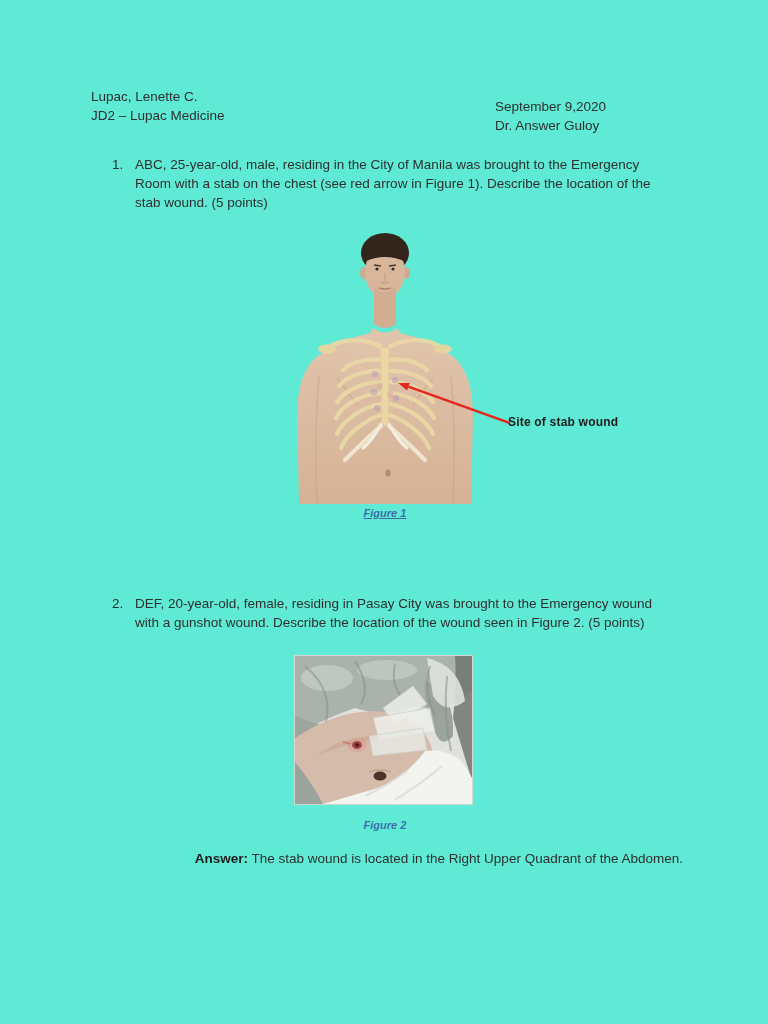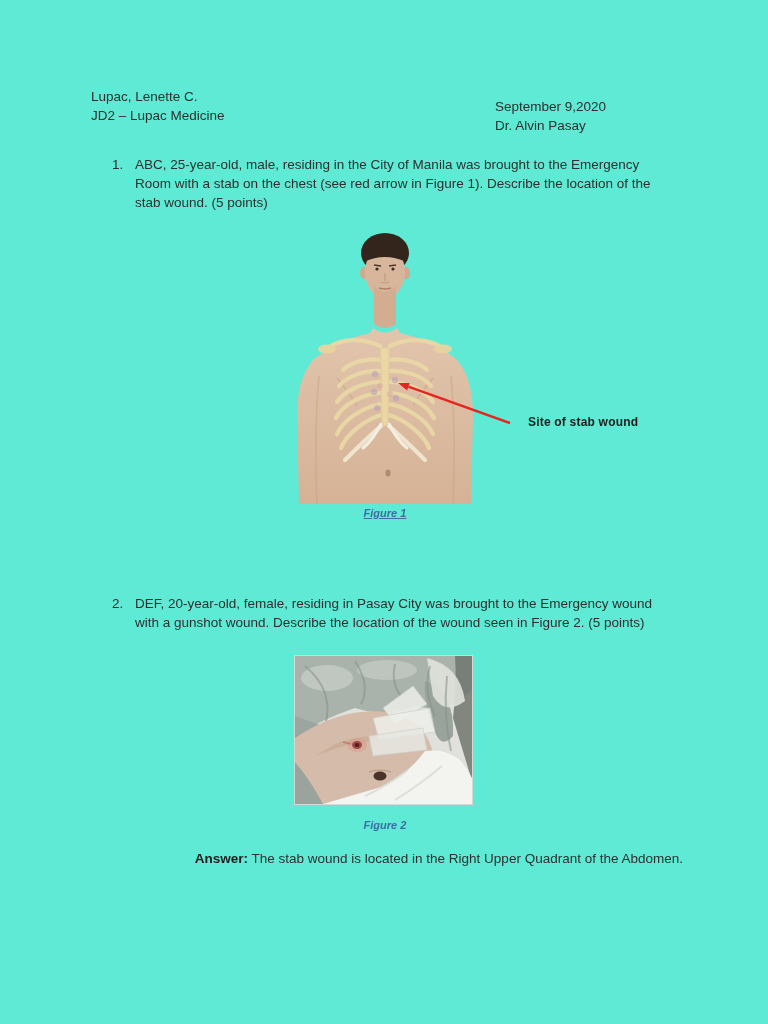--- a/index.html
+++ b/index.html
@@ -19,21 +19,21 @@
   .header-right { left: 495px; top: 97px; }
 
   .question { display: flex; width: 552px; }
   .q-num { width: 23px; flex: 0 0 23px; }
   .q-text { flex: 1; }
   .q1 { left: 112px; top: 155px; }
   .q2 { left: 112px; top: 594px; }
 
   .figure1-wrap { left: 285px; top: 226px; width: 375px; height: 278px; }
   .stab-label {
-    position: absolute; left: 243px; top: 189px;
+    position: absolute; left: 223px; top: 189px;
     font-size: 12px; font-weight: bold; color: #1c1c1c;
     white-space: nowrap; letter-spacing: 0.2px;
   }
   .fig-caption {
     width: 200px; text-align: center;
     font-size: 11px; font-weight: bold; font-style: italic;
     color: #3e6ca9;
   }
   .caption1 { left: 285px; top: 507px; text-decoration: underline; }
   .caption2 { left: 285px; top: 819px; }
@@ -51,21 +51,21 @@
 <body>
 
 <div class="page">
 
   <div class="abs header-left txt">
     <div>Lupac, Lenette C.</div>
     <div>JD2 – Lupac Medicine</div>
   </div>
   <div class="abs header-right txt">
     <div>September 9,2020</div>
-    <div>Dr. Alvin Pasay</div>
+    <div>Dr. Answer Guloy</div>
   </div>
 
   <div class="abs question q1 txt">
     <span class="q-num">1.</span>
     <span class="q-text">ABC, 25-year-old, male, residing in the City of Manila was brought to the Emergency Room with a stab on the chest (see red arrow in Figure 1). Describe the location of the stab wound. (5 points)</span>
   </div>
 
   <div class="abs figure1-wrap">
     <svg width="375" height="278" viewBox="0 0 375 278">
       <defs>

